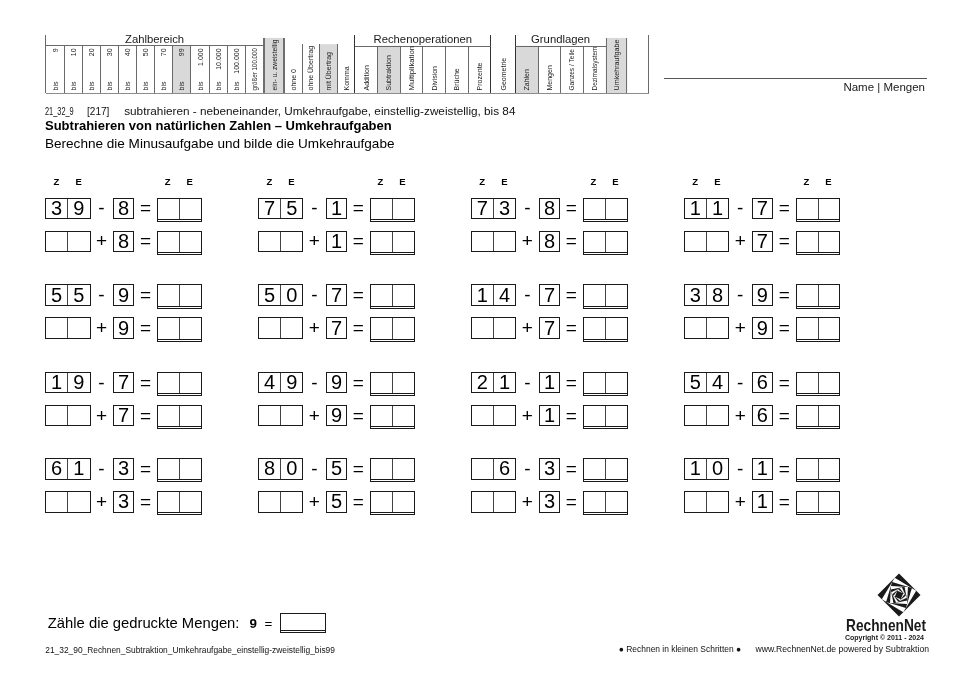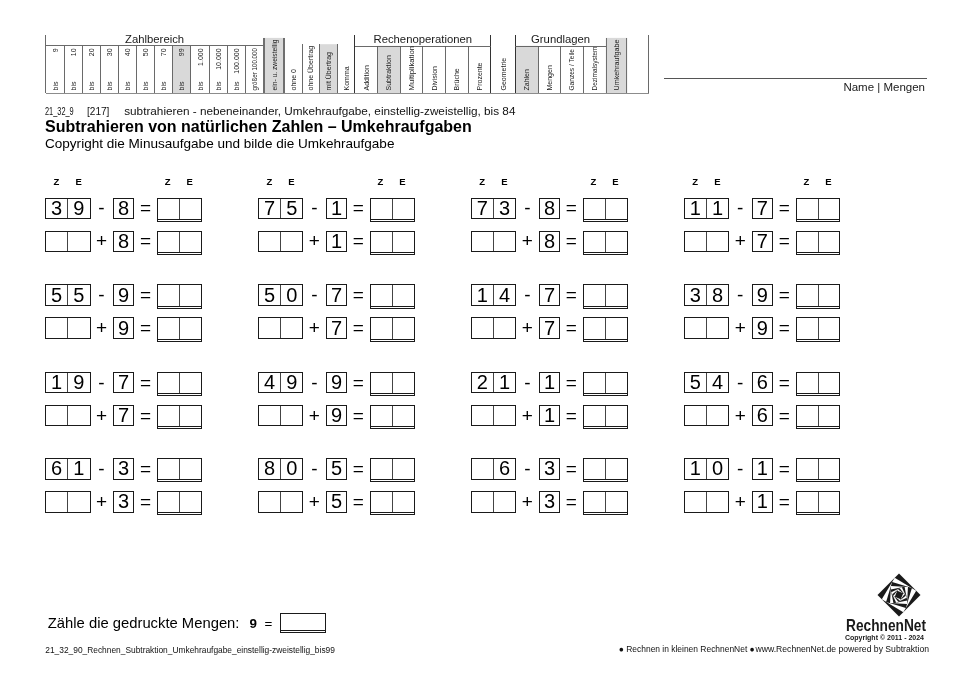--- a/index.html
+++ b/index.html
@@ -108,23 +108,23 @@
 </svg>
 
 <div style="position:absolute;left:663.5px;top:78px;width:263px;border-top:1px solid #555"></div>
 
 <div style="position:absolute;left:663px;top:81.5px;width:262px;text-align:right;font-size:11.5px;line-height:1;color:#1a1a1a">Name | Mengen</div>
 
 <div style="position:absolute;left:45.2px;top:105.2px;font-size:11.75px;line-height:1;color:#111;transform:scaleX(0.628);transform-origin:left">21_32_9</div>
 <div style="position:absolute;left:87.4px;top:105.2px;font-size:11.75px;line-height:1;color:#111;transform:scaleX(0.855);transform-origin:left">[217]</div>
 <div style="position:absolute;left:124.2px;top:105.2px;font-size:11.75px;line-height:1;color:#111">subtrahieren - nebeneinander, Umkehraufgabe, einstellig-zweistellig, bis 84</div>
 
-<div style="position:absolute;left:45px;top:118.6px;font-size:16px;line-height:1;font-weight:bold;color:#000">Subtrahieren von natürlichen Zahlen – Umkehraufgaben</div>
-
-<div style="position:absolute;left:45px;top:136.9px;font-size:13.55px;line-height:1;color:#000">Copyright die Minusaufgabe und bilde die Umkehraufgabe</div>
+<div style="position:absolute;left:45px;top:118.6px;font-size:13px;line-height:1;font-weight:bold;color:#000">Subtrahieren von natürlichen Zahlen – Umkehraufgaben</div>
+
+<div style="position:absolute;left:45px;top:136.9px;font-size:13.55px;line-height:1;color:#000">Berechne die Minusaufgabe und bilde die Umkehraufgabe</div>
 
 <div class="ze" style="left:48.4px">Z</div>
 <div class="ze" style="left:70.6px">E</div>
 <div class="ze" style="left:159.6px">Z</div>
 <div class="ze" style="left:181.6px">E</div>
 
 <div class="ze" style="left:261.3px">Z</div>
 <div class="ze" style="left:283.5px">E</div>
 <div class="ze" style="left:372.5px">Z</div>
 <div class="ze" style="left:394.5px">E</div>
@@ -670,15 +670,15 @@
 <polygon points="32.78,22.29 37.71,32.78 27.22,37.71 22.29,27.22" fill="#ffffff"></polygon>
 <polygon points="30.68,23.27 36.73,30.68 29.32,36.73 23.27,29.32" fill="#1a1a1a"></polygon>
 <polygon points="29.20,24.48 35.52,29.20 30.80,35.52 24.48,30.80" fill="#ffffff"></polygon>
 <polygon points="28.26,25.75 34.25,28.26 31.74,34.25 25.75,31.74" fill="#1a1a1a"></polygon>
 </svg>
 
 <div style="position:absolute;left:726px;top:616.5px;width:200px;text-align:right;font-size:17.3px;line-height:1;font-weight:bold;color:#1a1a1a;transform:scaleX(0.793);transform-origin:right">RechnenNet</div>
 
 <div style="position:absolute;left:724px;top:633.6px;width:200px;text-align:right;font-size:7px;line-height:1;font-weight:bold;color:#1a1a1a">Copyright © 2011 - 2024</div>
 
-<div style="position:absolute;left:618.8px;top:645.3px;font-size:8.45px;line-height:1;color:#111">● Rechnen in kleinen RechnenNet ●</div>
+<div style="position:absolute;left:618.8px;top:645.3px;font-size:8.45px;line-height:1;color:#111">● Rechnen in kleinen Schritten ●</div>
 
 <div style="position:absolute;left:700px;top:645.3px;width:229px;font-size:8.65px;line-height:1;color:#111;text-align:right">www.RechnenNet.de powered by Subtraktion</div>
 
 </body></html>

